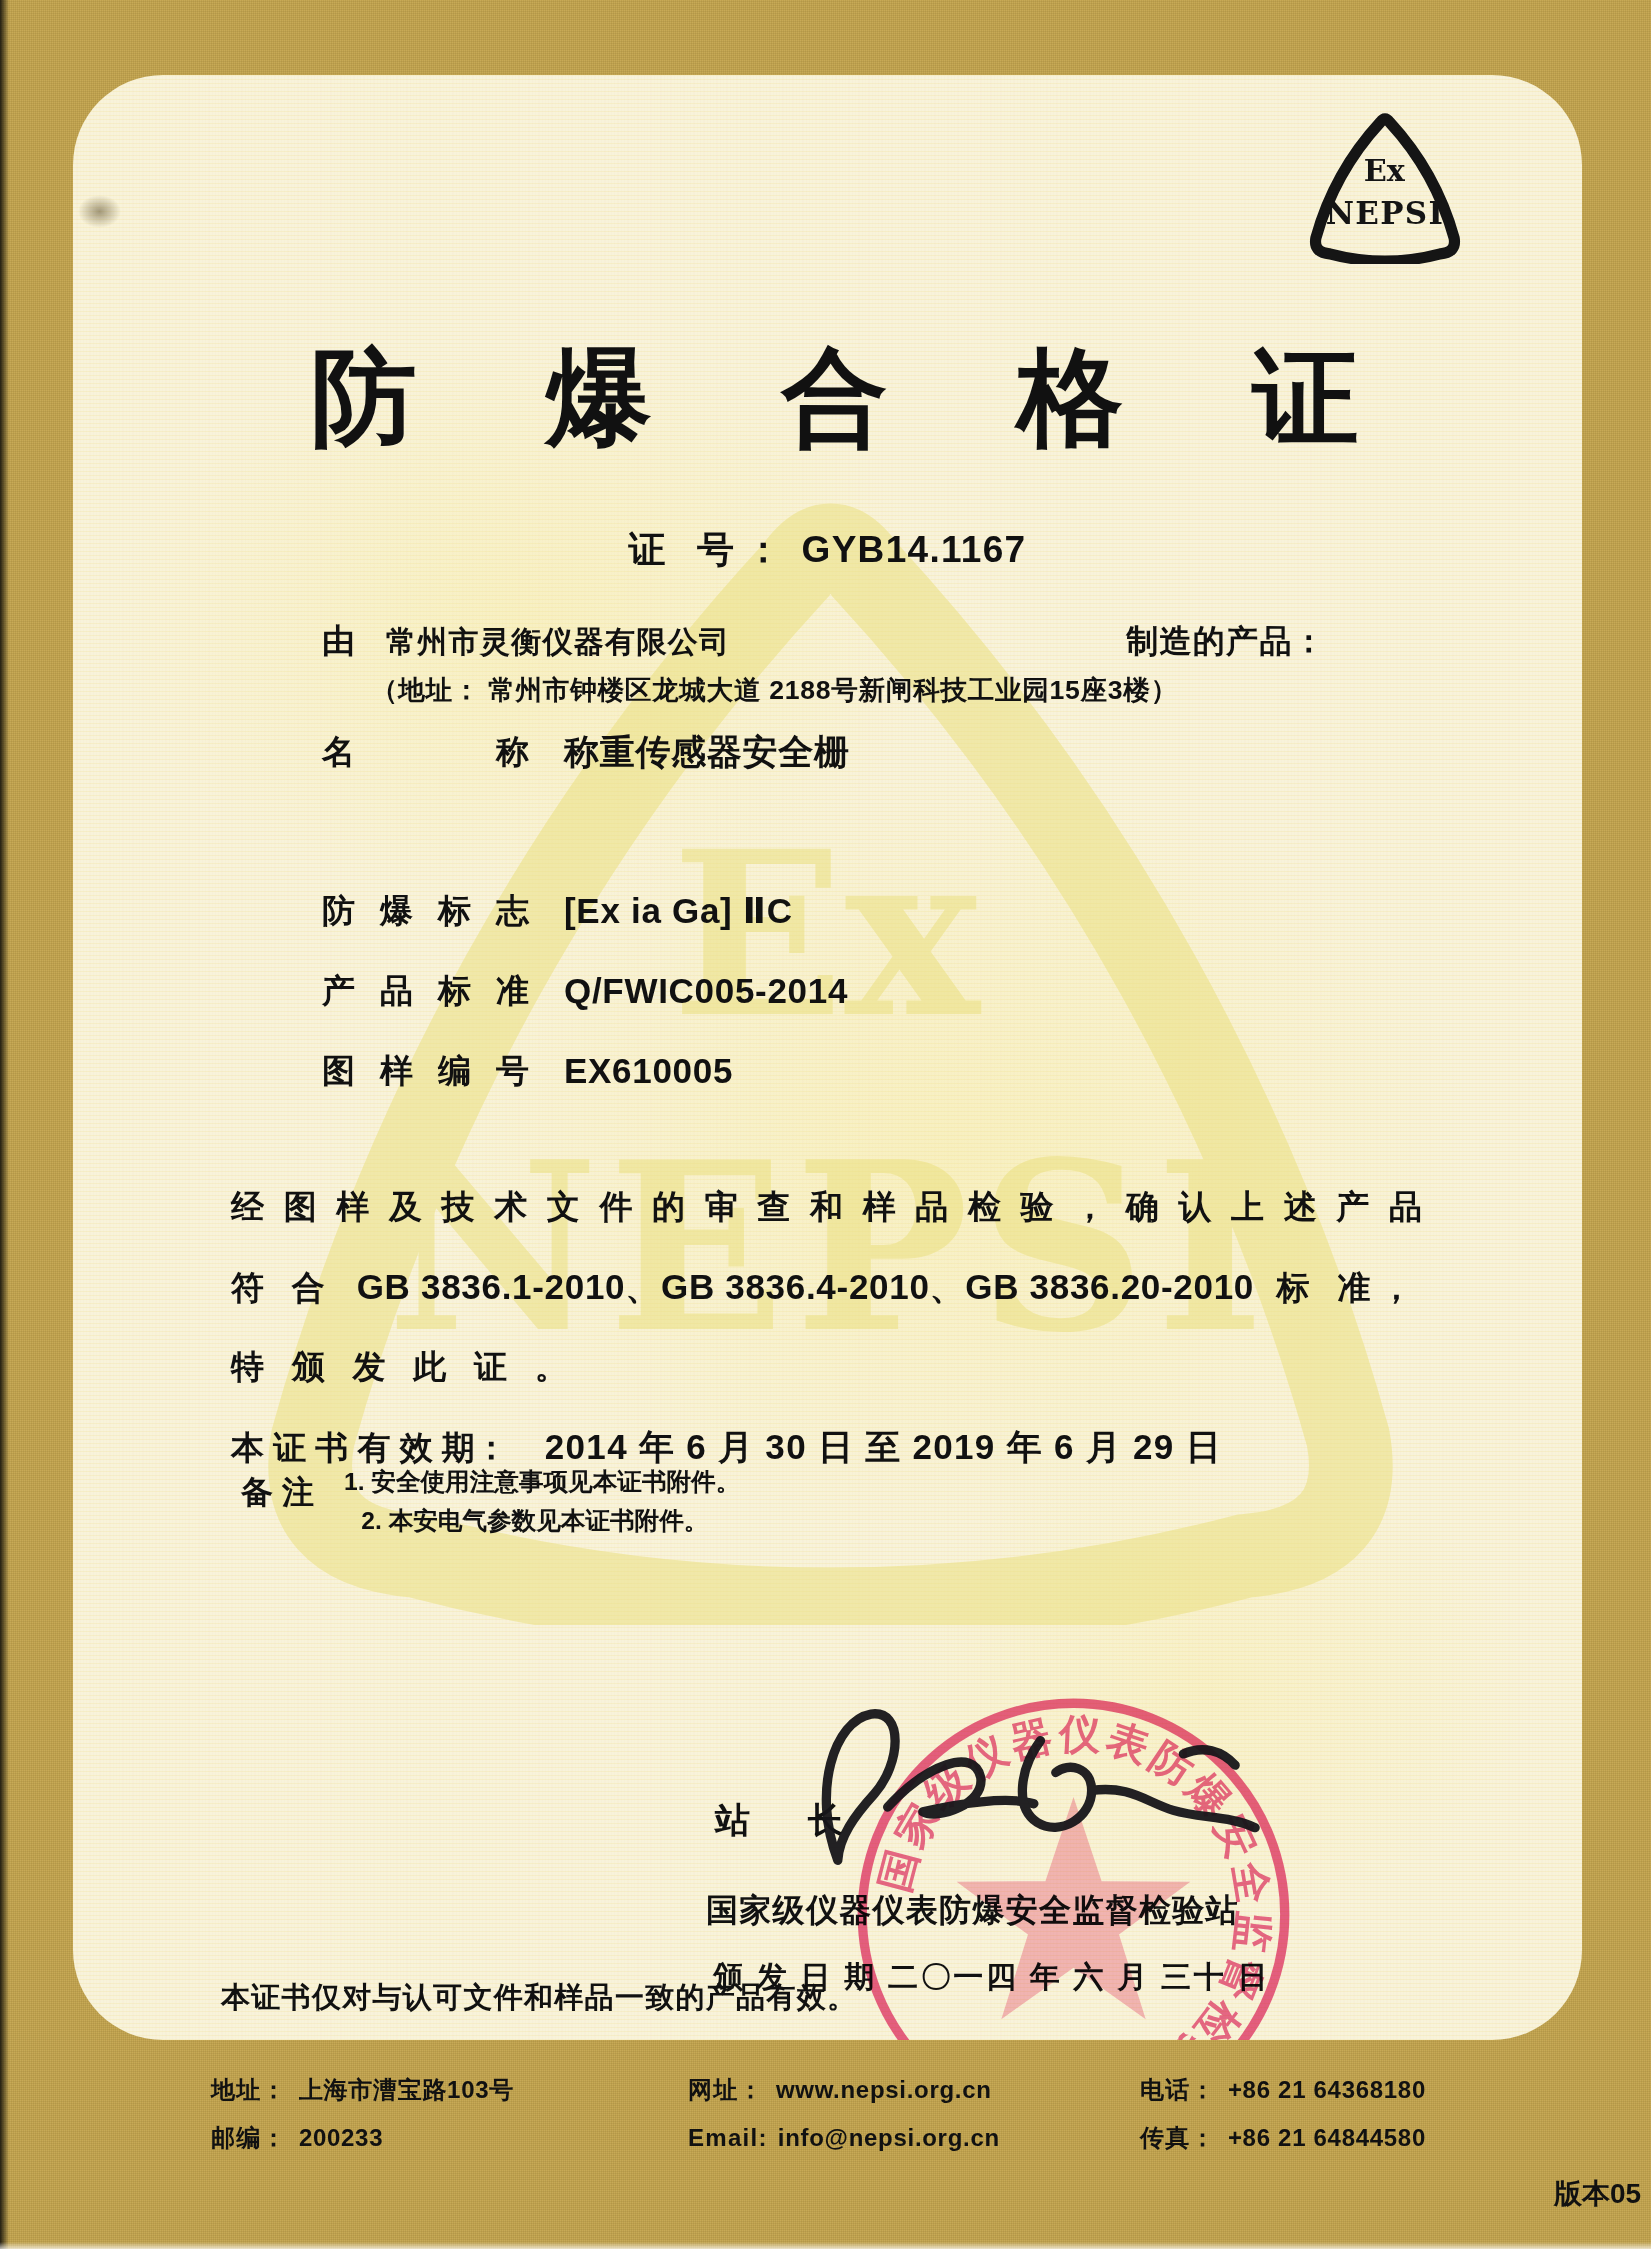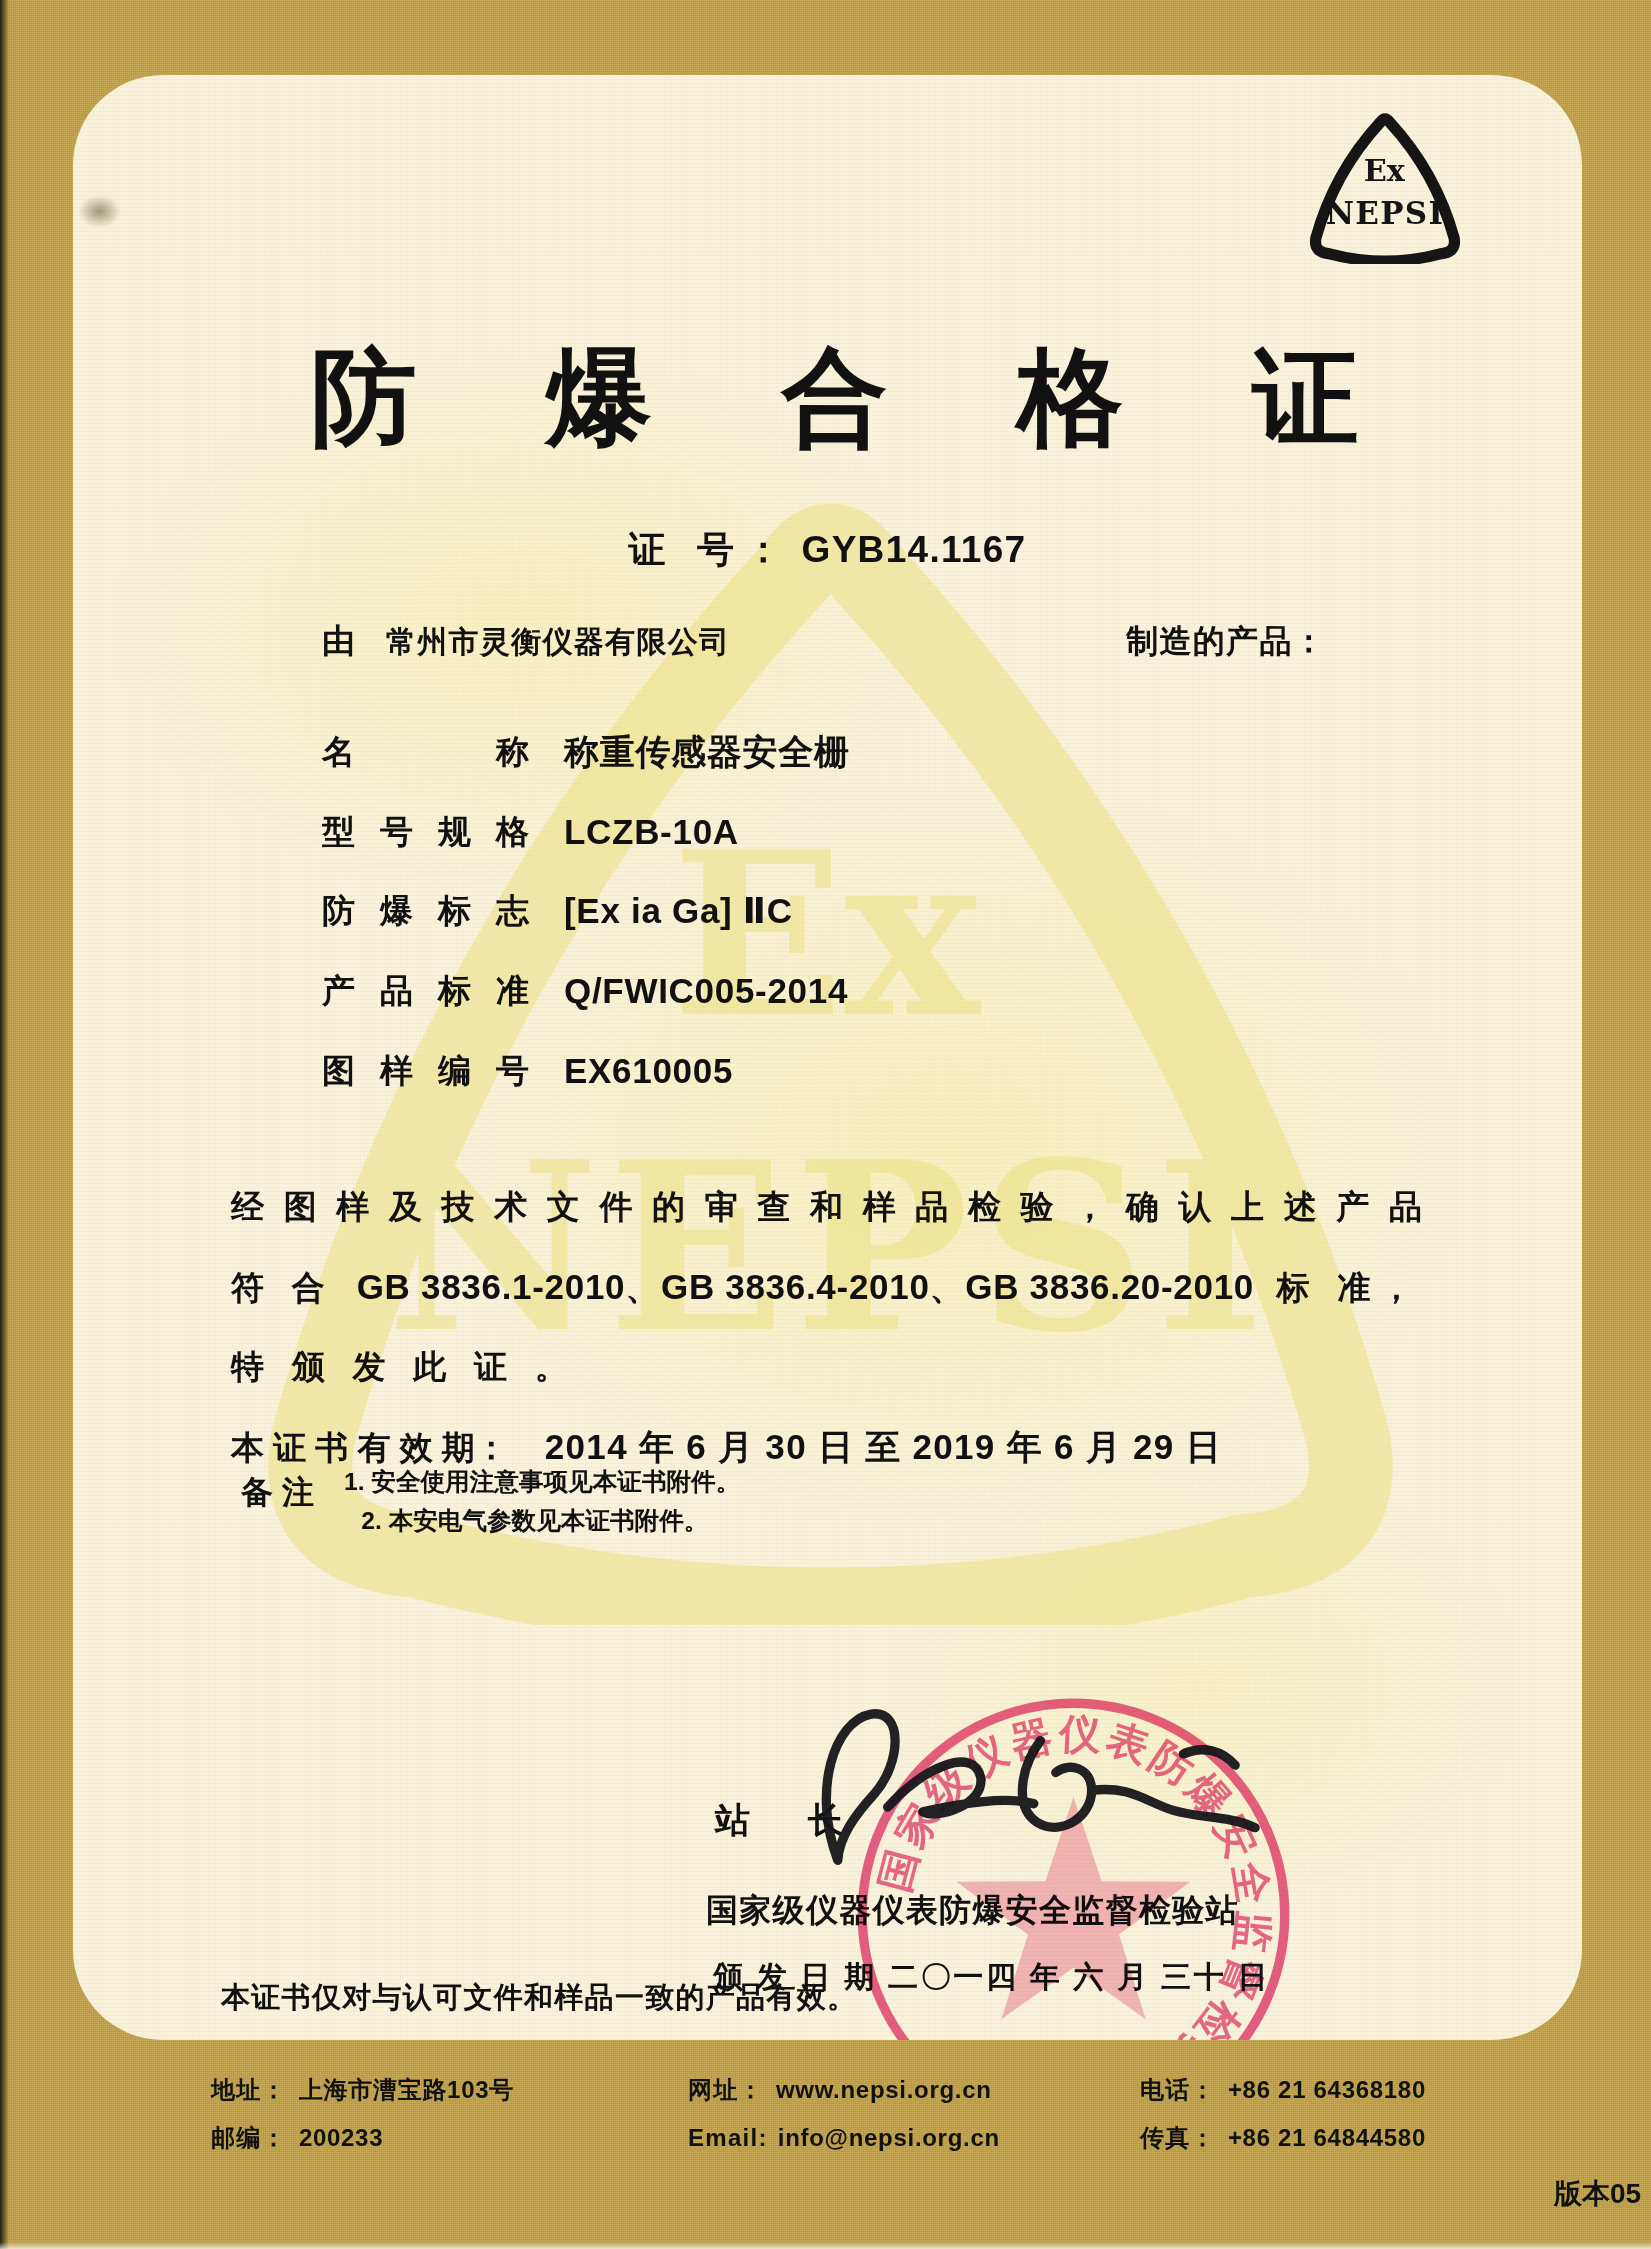--- a/index.html
+++ b/index.html
@@ -107,28 +107,25 @@
 
     <div class="certline">
       <span class="lbl cjk">证 号：</span><span class="num">GYB14.1167</span>
     </div>
 
     <div class="byrow">
       <span class="by cjk">由</span>
       <span class="company cjk">常州市灵衡仪器有限公司</span>
       <span class="made cjk">制造的产品：</span>
     </div>
+    <div class="addr cjk">（地址： 常州市钟楼区龙城大道 2188号新闸科技工业园15座3楼）</div>
 
     <div class="frow" style="top:653px;">
       <span class="flabel cjk">名 称</span>
       <span class="fvalue cjk">称重传感器安全栅</span>
-    </div>
-    <div class="frow" style="top:733px;">
-      <span class="flabel cjk">型 号 规 格</span>
-      <span class="fvalue">LCZB-10A</span>
     </div>
     <div class="frow" style="top:812px;">
       <span class="flabel cjk">防 爆 标 志</span>
       <span class="fvalue">[Ex ia Ga] ⅡC</span>
     </div>
     <div class="frow" style="top:892px;">
       <span class="flabel cjk">产 品 标 准</span>
       <span class="fvalue">Q/FWIC005-2014</span>
     </div>
     <div class="frow" style="top:972px;">

